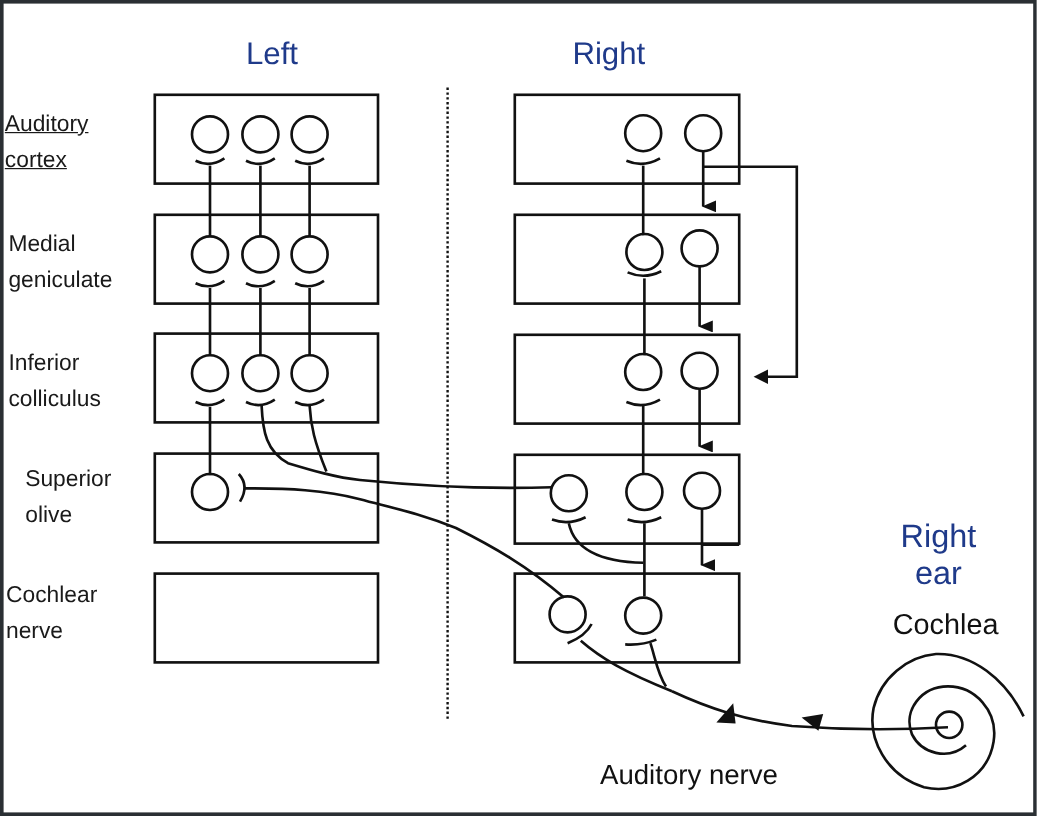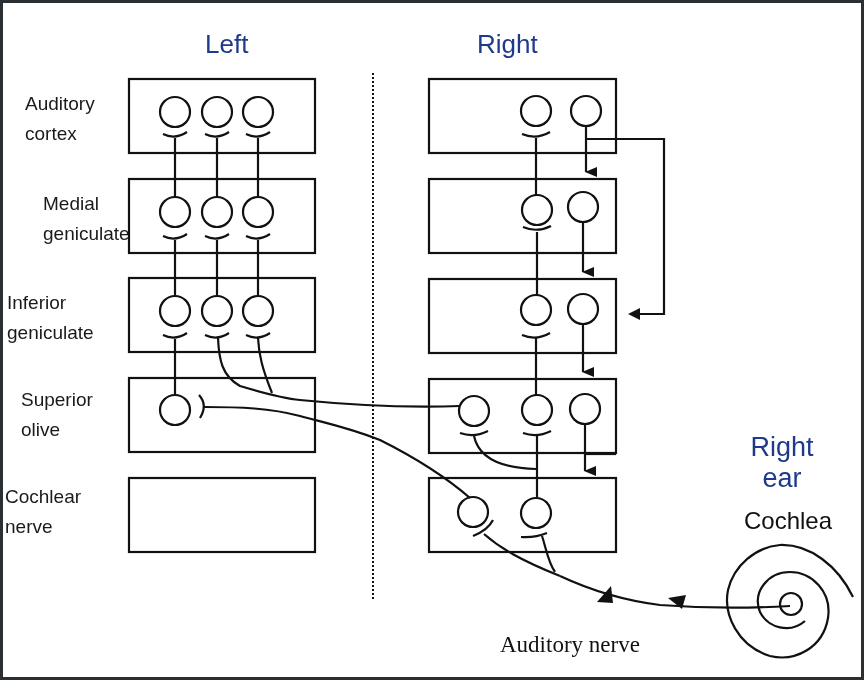--- a/index.html
+++ b/index.html
@@ -12,35 +12,35 @@
   .cap { position:absolute; font-size:23px; color:#111; }
 </style>
 </head>
 <body>
 
 <div id="frame"></div>
 
 <div class="hdr" style="left:189px;top:29px;margin-left:16px;">Left</div>
 <div class="hdr" style="left:477px;top:29px;">Right</div>
 
-<div class="lbl" style="left:25px;top:89px;">Auditory
+<div class="lbl" style="left:4px;top:89px;text-decoration:underline;">Auditory
 cortex</div>
-<div class="lbl" style="left:7px;top:189px;margin-left:36px;">Medial
+<div class="lbl" style="left:7px;top:189px;">Medial
 geniculate</div>
 <div class="lbl" style="left:7px;top:288px;">Inferior
-geniculate</div>
+colliculus</div>
 <div class="lbl" style="left:21px;top:385px;">Superior
 olive</div>
 <div class="lbl" style="left:5px;top:482px;">Cochlear
 nerve</div>
 
 <div class="ear" style="left:743px;top:432px;width:78px;">Right
 ear</div>
 <div class="cap" style="left:744px;top:507px;font-size:24px;">Cochlea</div>
-<div class="cap" style="left:500px;top:632px;font-family:Liberation Serif, serif;">Auditory nerve</div>
+<div class="cap" style="left:500px;top:632px;">Auditory nerve</div>
 
 <svg width="864" height="680" viewBox="0 0 864 680">
   <defs>
     <marker id="arr" markerWidth="10" markerHeight="12" refX="5" refY="11" orient="auto" markerUnits="userSpaceOnUse">
       <path d="M0,0 L10,0 L5,12 Z" fill="#111"></path>
     </marker>
   </defs>
   <g fill="none" stroke="#111" stroke-width="2.2">
 
     <line x1="373" y1="73" x2="373" y2="600" stroke-dasharray="2,2" stroke-width="2"></line>

